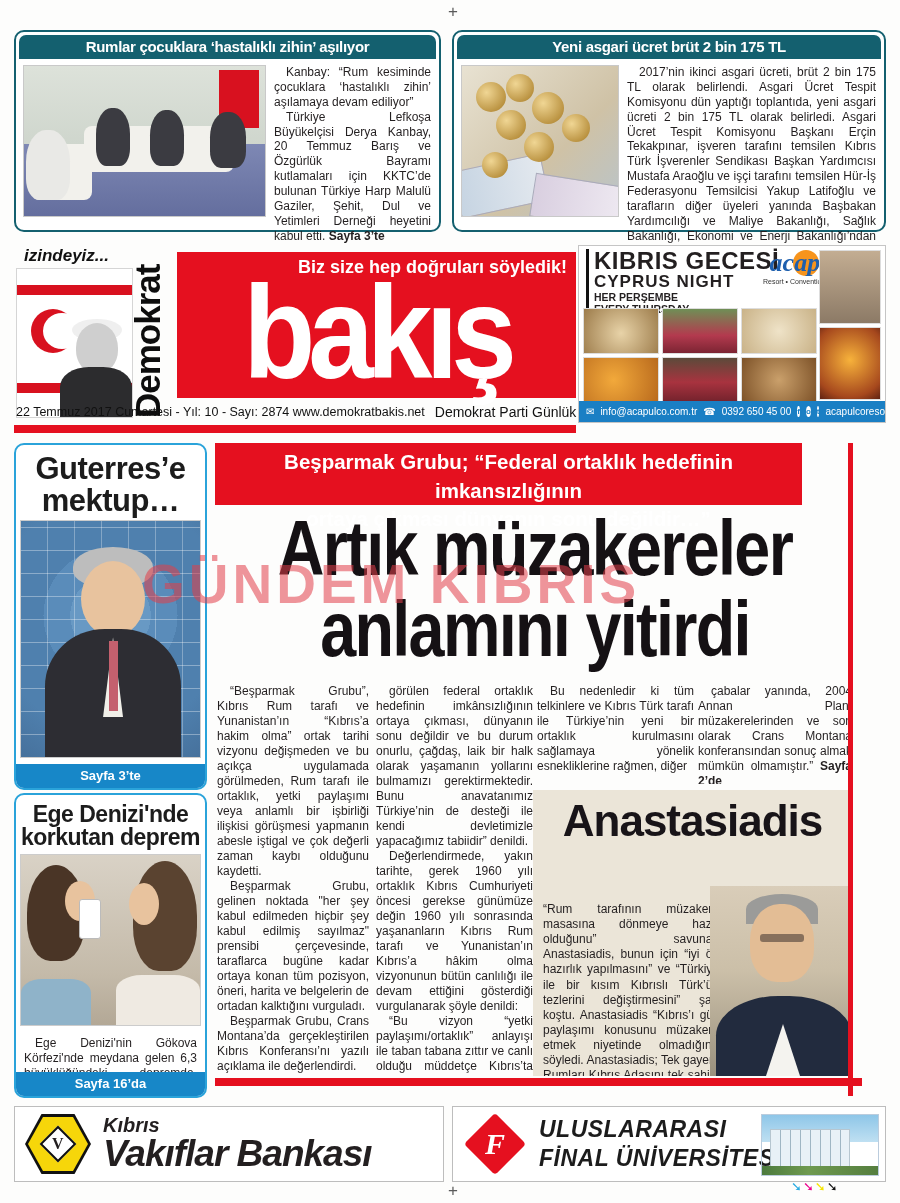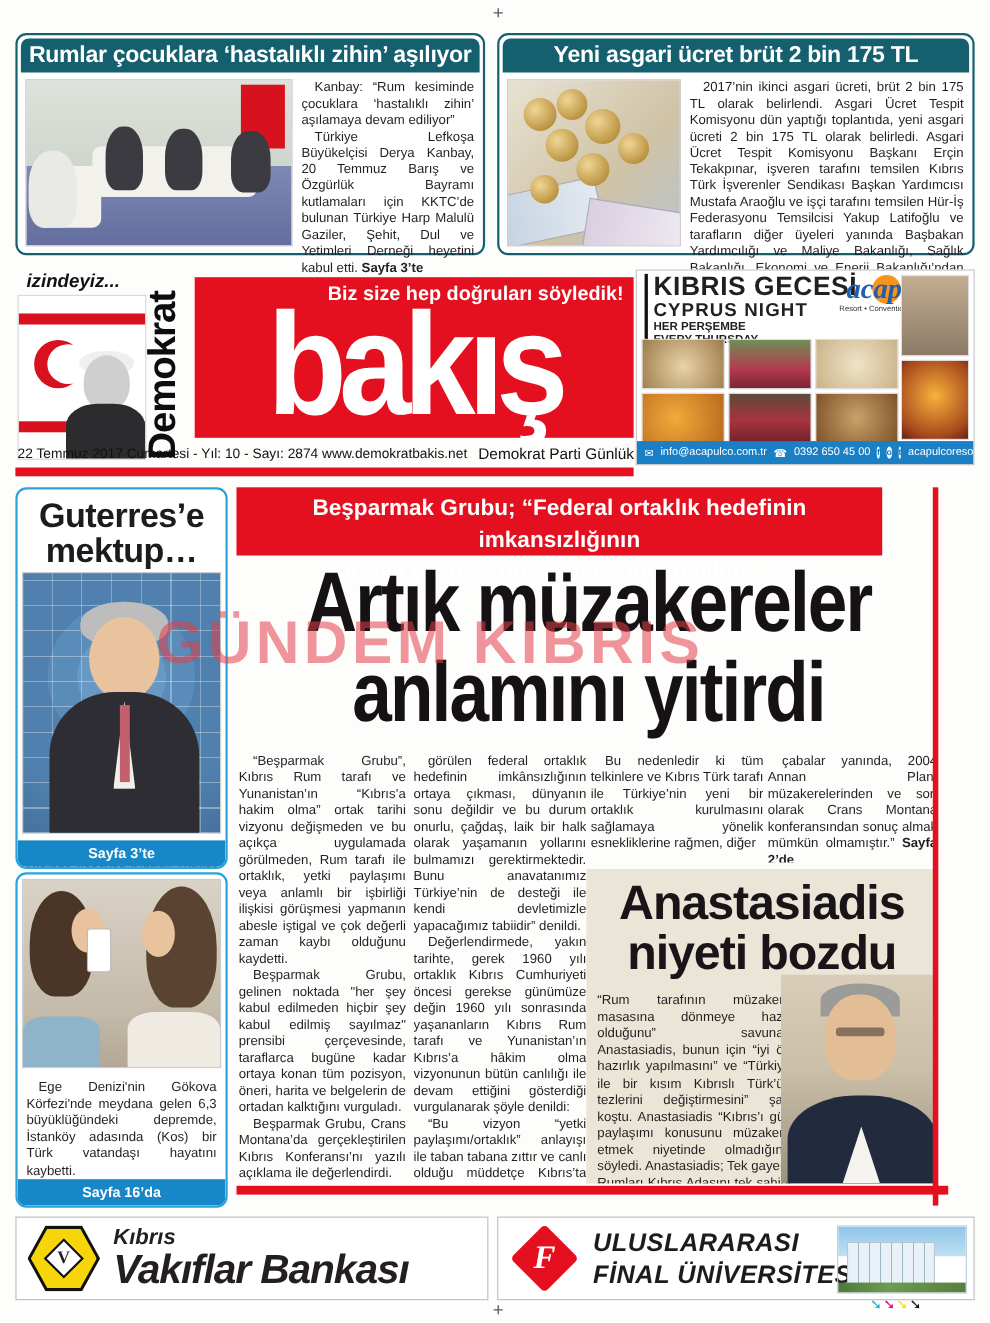--- a/index.html
+++ b/index.html
@@ -7,21 +7,21 @@
   body { font-family:"Liberation Sans", sans-serif; color:#231f20; }
   .page { position:relative; width:900px; height:1203px; background:#fdfdfc; overflow:hidden; }
   .abs { position:absolute; }
 
   
   .regmark { color:#5a5a5a; font-size:17px; font-weight:400; }
   .cmyk span { font-size:13px; margin-left:1px; }
 
   
   .newsbox { border:2px solid #14606f; border-radius:10px; background:#fff; padding:3px; }
-  .newsbox .bar { background:#14606f; color:#fff; font-weight:bold; font-size:21px; text-align:center; border-radius:7px 7px 0 0; padding:3px 0 4px; letter-spacing:-0.3px; }
+  .newsbox .bar { background:#14606f; color:#fff; font-weight:bold; font-size:15px; text-align:center; border-radius:7px 7px 0 0; padding:3px 0 4px; letter-spacing:-0.3px; }
   .newsbox .content { display:flex; gap:8px; padding:6px 5px 0 4px; }
   .newsbody { font-size:12px; line-height:1.24; text-align:justify; }
   .newsbody p { text-indent:12px; }
   .pgref { font-weight:bold; }
 
   
   .ph { position:relative; overflow:hidden; flex:none; border:1px solid #c9c9c9; }
   .ph-room { width:243px; height:152px; background:linear-gradient(180deg,#dde2da 0%,#cfd6cd 52%,#7e88b4 52%,#646e9e 100%); }
   .sofa { position:absolute; background:#f2f1ec; border-radius:8px; }
   .fig { position:absolute; background:#3b3b41; border-radius:45% 45% 30% 30%; }
@@ -248,20 +248,21 @@
       <div style="position:absolute; left:82px; top:116px; width:20px; height:80px; background:#f0efe9; clip-path:polygon(50% 0,100% 100%,0 100%);"></div>
       <div style="position:absolute; left:88px; top:120px; width:9px; height:70px; background:#c4606e;"></div>
     </div>
     <div class="sbody">
       <p>İngiltere ve KKTC’de Yurt Dışında Yaşayan Kıbrıslı Türkler Birliği (ATCA) ve Britanya Kıbrıslı Türkler Derneği (BTCA) tarafından kurulan Kıbrıslı Türklere Adalet Platformu BM Genel Sekreteri Antonio Guterres’e mektup yolladı.</p>
     </div>
     <div class="sfoot">Sayfa 3’te</div>
   </div>
 
   <div class="abs sbox sb2" style="left:14px; top:793px; width:193px; height:305px;">
+    <h2><span>Ege Denizi'nde</span><br><span>korkutan deprem</span></h2>
     <div class="ph-quake">
       <div class="hairblob" style="left:6px; top:10px; width:58px; height:96px;"></div>
       <div class="facetone" style="left:44px; top:26px; width:30px; height:40px;"></div>
       <div style="position:absolute; left:58px; top:44px; width:22px; height:40px; background:#fff; border:1px solid #bbb; border-radius:3px;"></div>
       <div class="hairblob" style="left:112px; top:6px; width:64px; height:110px; background:#5a4330;"></div>
       <div class="facetone" style="left:108px; top:28px; width:30px; height:42px;"></div>
       <div style="position:absolute; left:0; bottom:0; width:70px; height:46px; background:#8fb3c9; border-radius:30% 30% 0 0;"></div>
       <div style="position:absolute; right:0; bottom:0; width:84px; height:50px; background:#efeae2; border-radius:30% 30% 0 0;"></div>
     </div>
     <div class="sbody">
@@ -292,21 +293,21 @@
     <p>“Bu vizyon “yetki paylaşımı/ortaklık” anlayışı ile taban tabana zıttır ve canlı olduğu müddetçe Kıbrıs’ta siyasi eşitliğe dayalı bir ortaklık kurulması mümkün değildir.</p>
   </div>
   <div class="abs col" style="left:537px; top:684px; width:157px; height:100px;">
     <p>Bu nedenledir ki tüm telkinlere ve Kıbrıs Türk tarafı ile Türkiye’nin yeni bir ortaklık kurulmasını sağlamaya yönelik esnekliklerine rağmen, diğer</p>
   </div>
   <div class="abs col" style="left:698px; top:684px; width:154px; height:100px;">
     <p><span>çabalar yanında, 2004 Annan Planı müzakerelerinden ve son olarak Crans Montana konferansından sonuç almak mümkün olmamıştır.”</span> <span class="pgref">Sayfa 2’de</span></p>
   </div>
 
   <div class="abs anast" style="left:533px; top:790px; width:319px; height:286px;">
-    <h2><span>Anastasiadis</span><br><span>niyeti bozdu</span></h2>
+    <h2><span>Anastasiadis</span><br></h2>
     <div class="abody">
       <span>“Rum tarafının müzakere masasına dönmeye hazır olduğunu” savunan Anastasiadis, bunun için “iyi ön hazırlık yapılmasını” ve “Türkiye ile bir kısım Kıbrıslı Türk’ün tezlerini değiştirmesini” şart koştu. Anastasiadis “Kıbrıs’ı güç paylaşımı konusunu müzakere etmek niyetinde olmadığını” söyledi. Anastasiadis; Tek gayem Rumları Kıbrıs Adasını tek sahibi ve yönetim mercii olarak BM ve AB’de tescil etmek.</span>
       
     </div>
     <div class="ph-anast">
       <div class="ahair"></div>
         <div class="ahead"></div>
         <div class="aglass"></div>
         <div class="suit"></div>
         <div class="shirt"></div>

